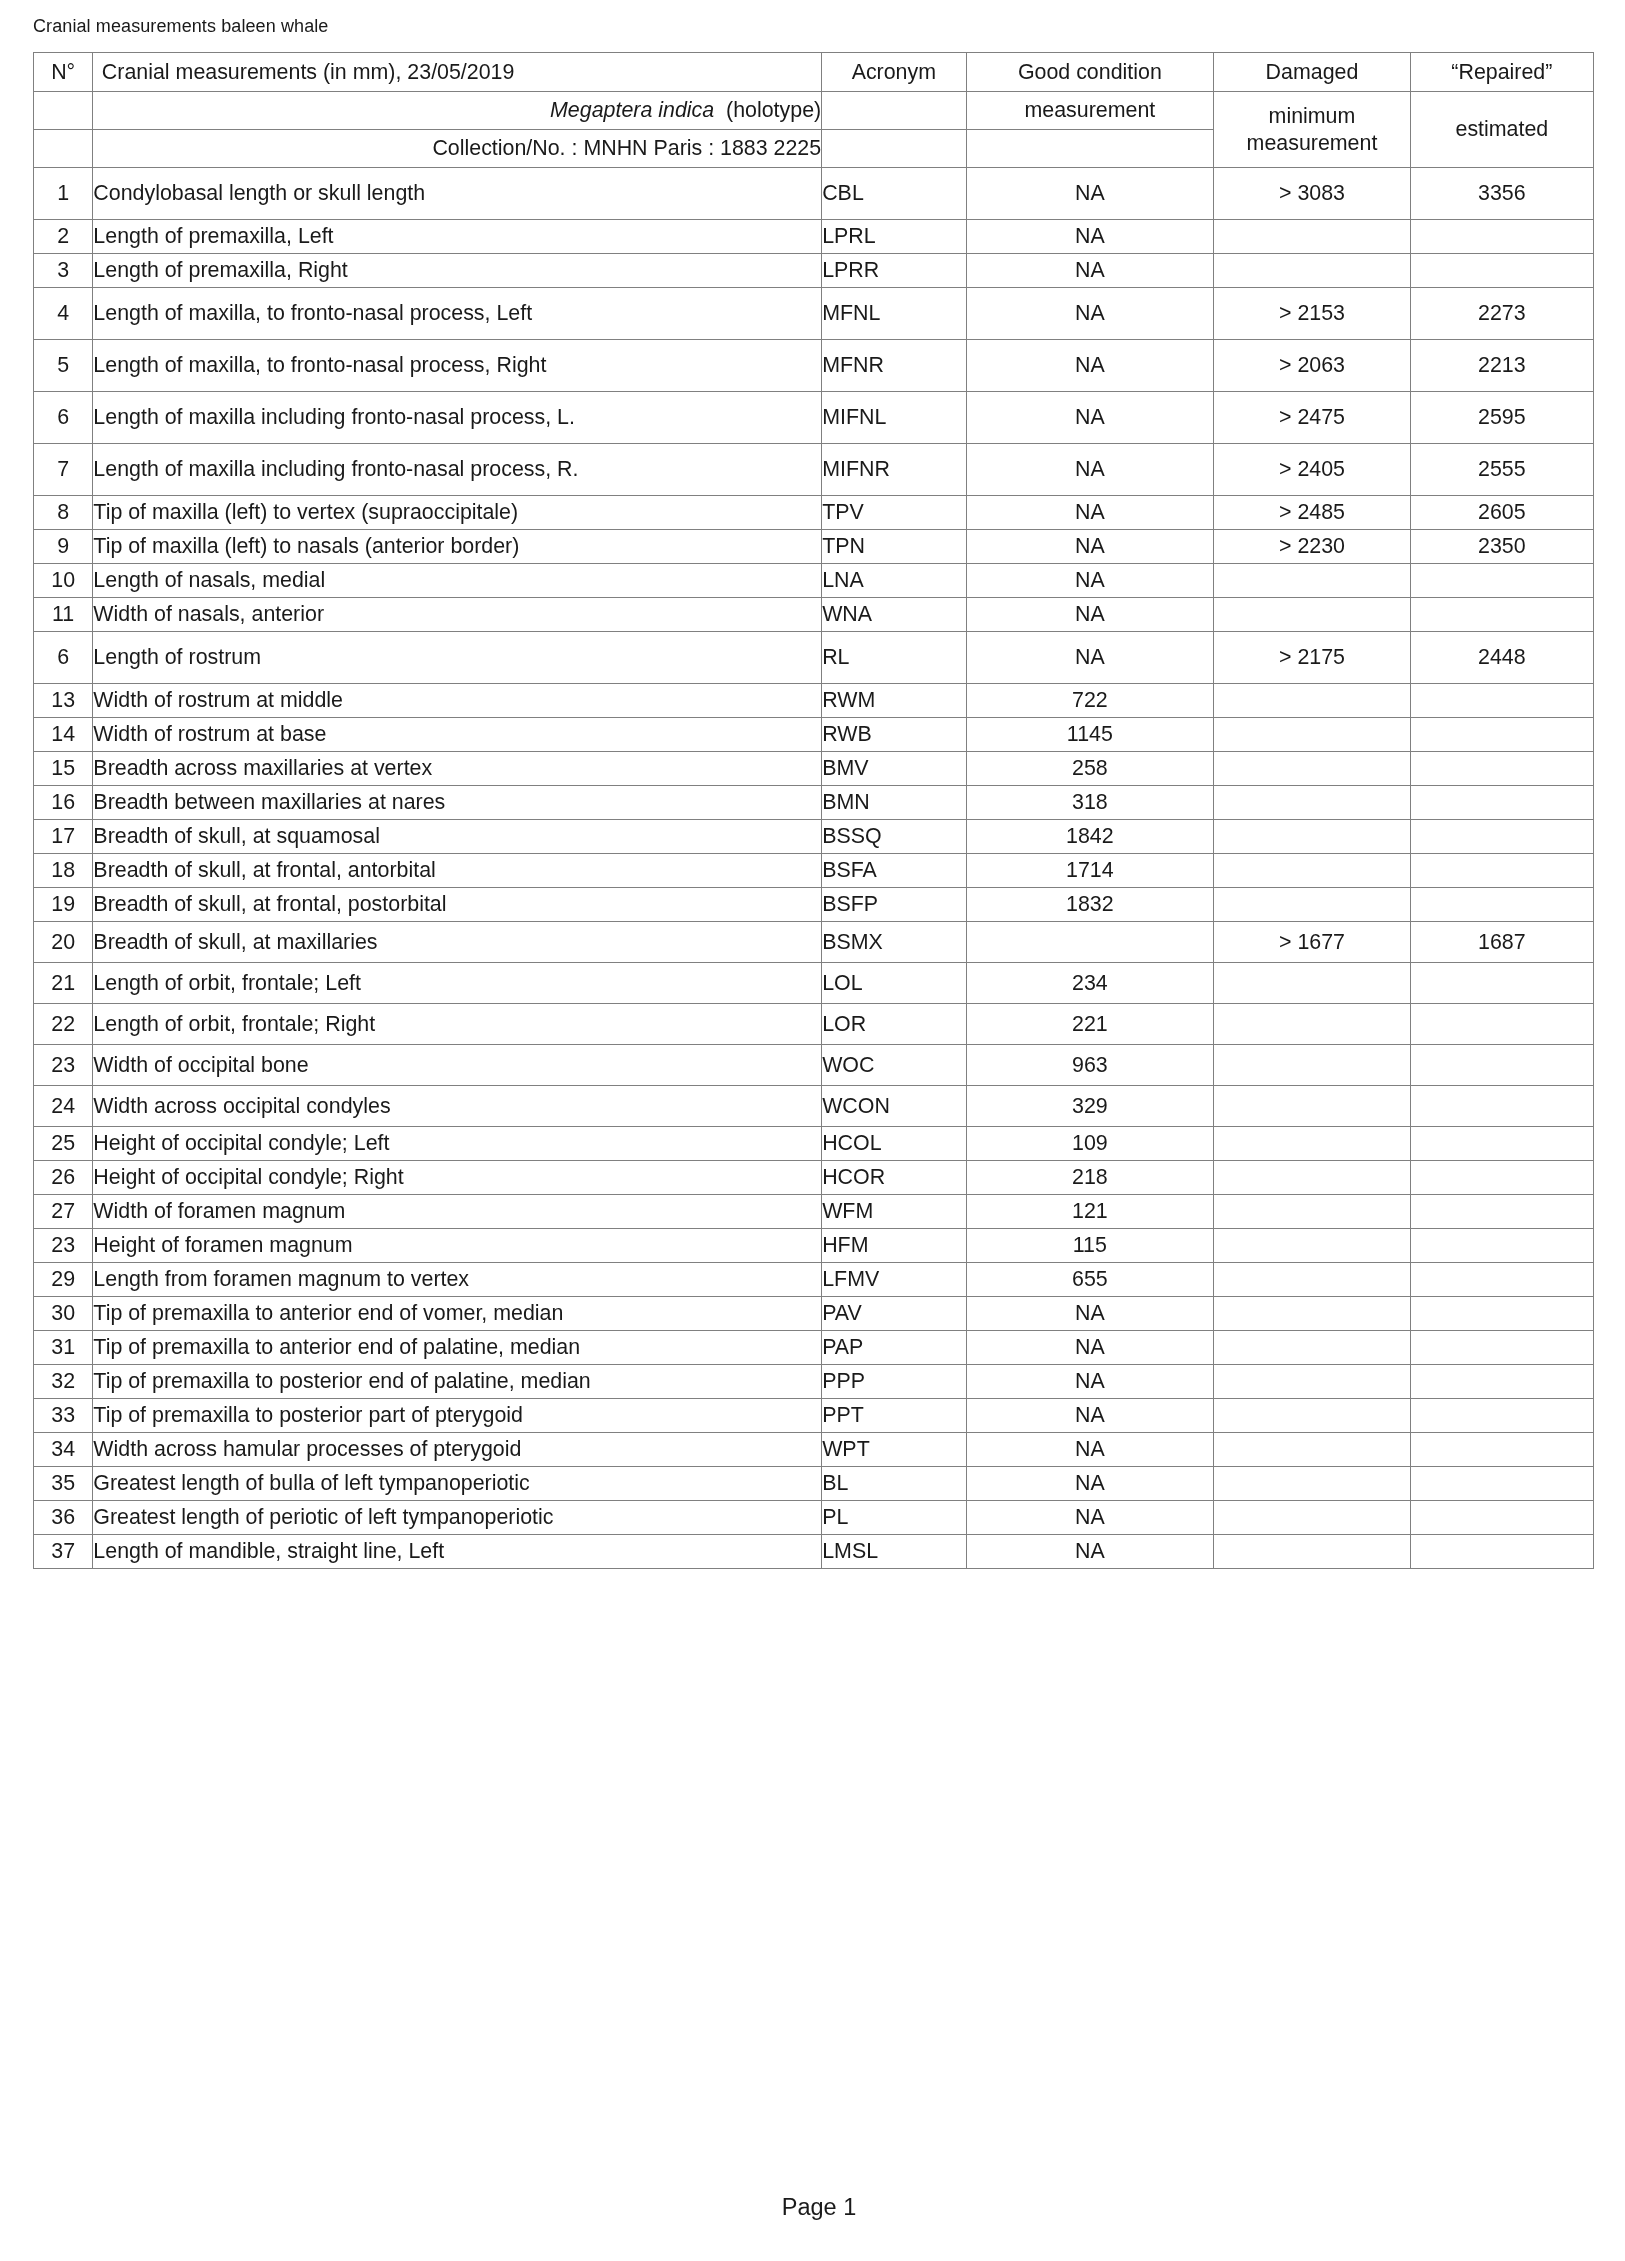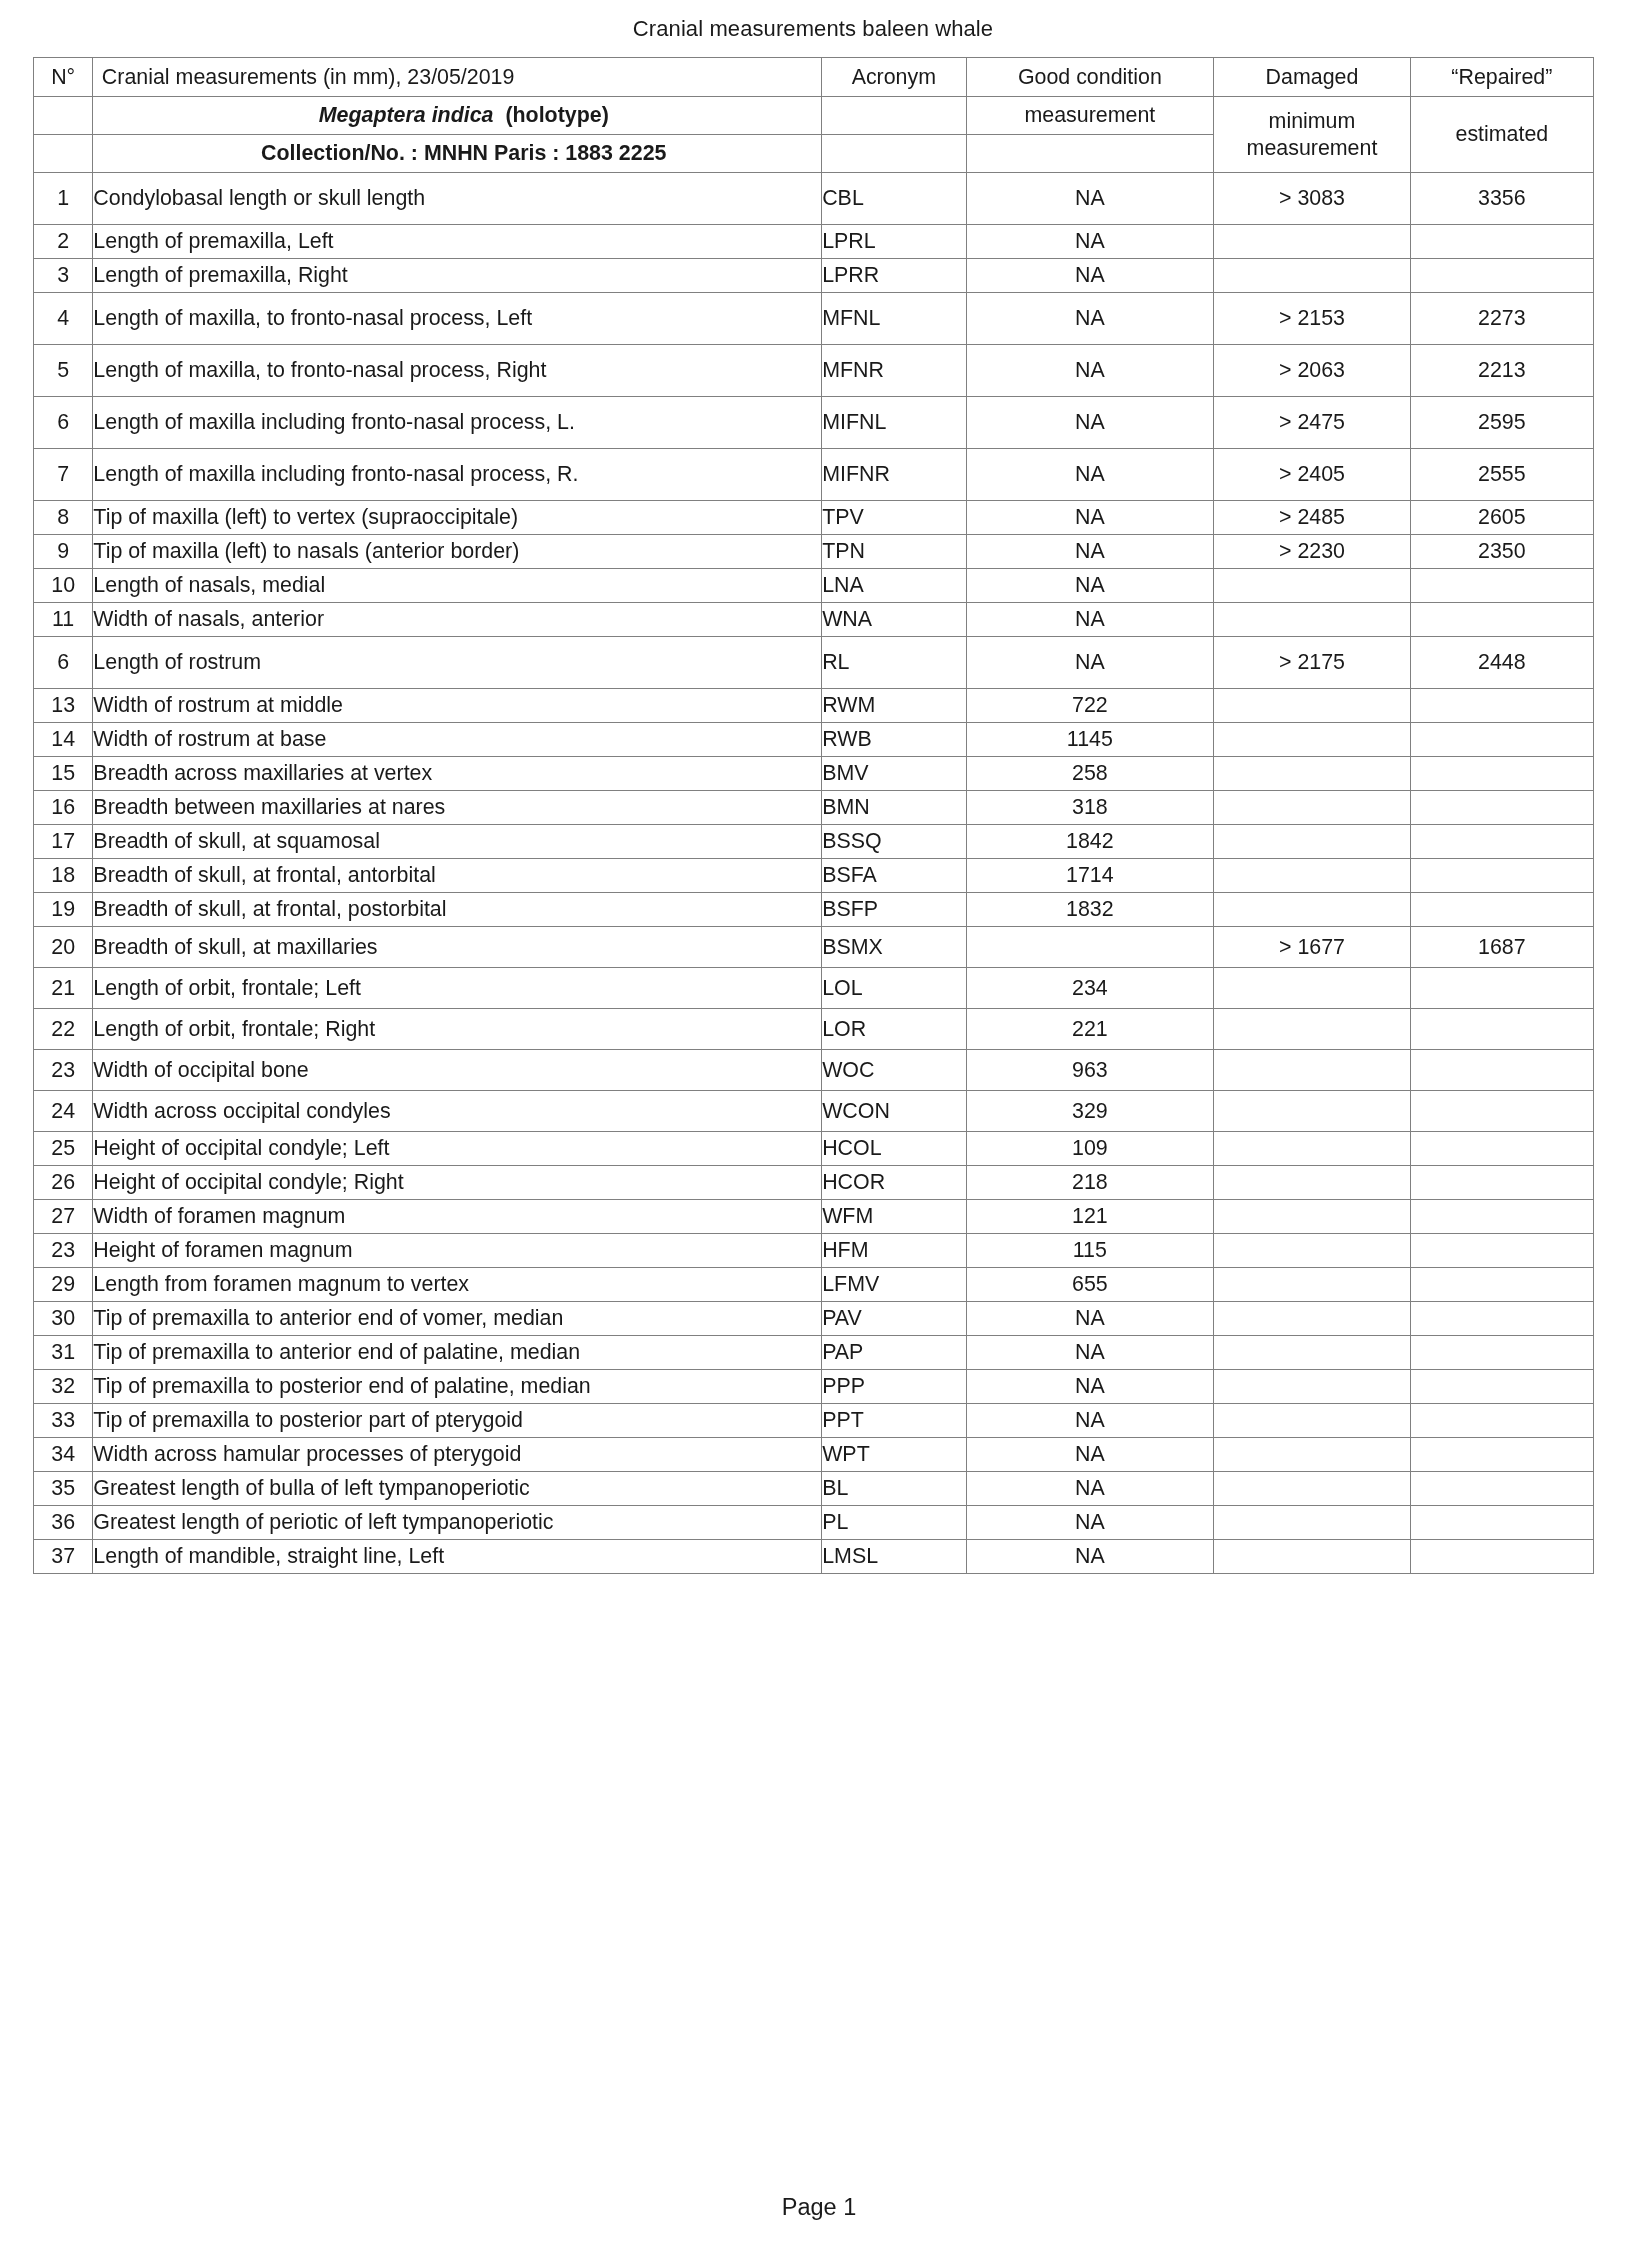--- a/index.html
+++ b/index.html
@@ -15,22 +15,21 @@
     -webkit-font-smoothing: antialiased;
   }
   .page {
     width: 1626px;
     height: 2261px;
     box-sizing: border-box;
     padding: 15.7px 33px 0 33px;
     position: relative;
   }
   .doc-title {
-    text-align: center;
-    font-size: 22px;
+    font-size: 18px;
     color: #1a1a1a;
     margin: 0 0 15.7px 0;
     letter-spacing: 0.1px;
   }
   table.meas {
     border-collapse: collapse;
     width: 1561px;
     margin: 0 auto;
     table-layout: fixed;
   }
@@ -60,23 +59,23 @@
     text-align: left;
     padding-left: 8.5px;
     margin-top: 26px;
   }
   .sub td {
     height: 37px;
     font-size: 22px;
     text-align: center;
   }
   .sub td.left-pad {
-    text-align: center;
+    text-align: right;
     padding-left: 13px;
-    font-weight: bold;
+    font-weight: normal;
     margin-top: 38px;
   }
   .sub td.left-pad .ital {
     font-style: italic;
   }
   .small-hdr {
     font-size: 18.5px;
     font-weight: bold;
     line-height: 1.25;
     text-align: center;

